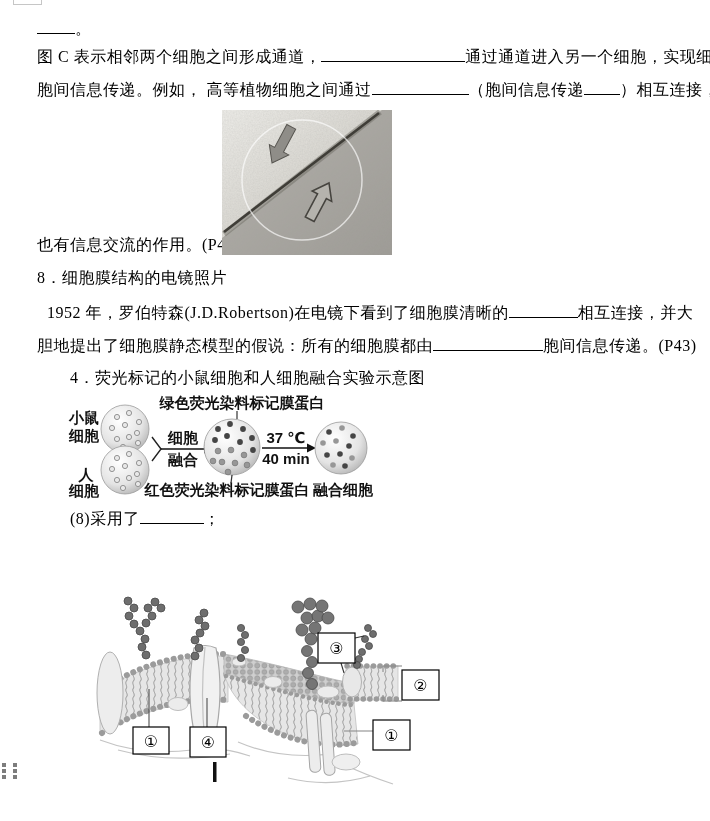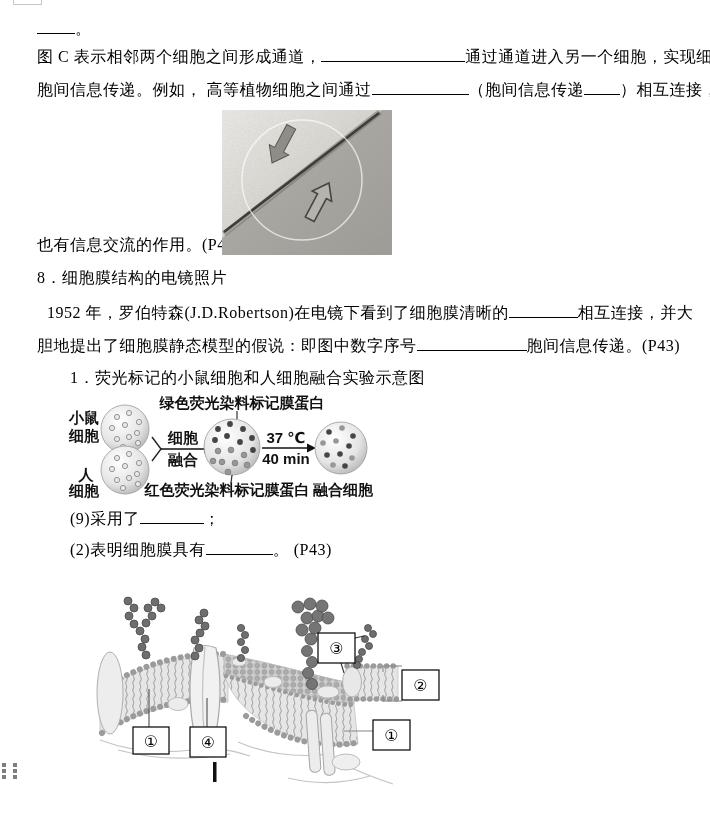--- a/index.html
+++ b/index.html
@@ -28,27 +28,26 @@
   <div class="line" style="left:37px;top:45px"><span>图 C 表示相邻两个细胞之间形成通道，</span><span class="blank" style="width:144px"></span><span>通过通道进入另一个细胞，实现细</span></div>
 
   <div class="line" style="left:37px;top:78px"><span>胞间信息传递。例如， 高等植物细胞之间通过</span><span class="blank" style="width:97px"></span><span>（胞间信息传递</span><span class="blank" style="width:36px"></span><span>）相互连接，</span></div>
 
   <div class="line" style="left:37px;top:234px"><span>也有信息交流的作用。(P41)</span></div>
 
   <div class="line" style="left:37px;top:267px"><span>8．细胞膜结构的电镜照片</span></div>
 
   <div class="line" style="left:47px;top:301px"><span>1952 年，罗伯特森(J.D.Robertson)在电镜下看到了细胞膜清晰的</span><span class="blank" style="width:69px"></span><span>相互连接，并大</span></div>
 
-  <div class="line" style="left:37px;top:334px"><span>胆地提出了细胞膜静态模型的假说：即图中数字序号</span><span class="blank" style="width:110px"></span><span>胞间信息传递。(P43)</span></div>
-
-  <div class="line" style="left:70px;top:367px"><span>1．荧光标记的小鼠细胞和人细胞融合实验示意图</span></div>
-
-  <div class="line" style="left:70px;top:507px"><span>(9)采用了</span><span class="blank" style="width:64px"></span><span>；</span></div>
-
-  <div class="line" style="left:70px;top:538px"><span>(2)表明细胞膜具有</span><span class="blank" style="width:67px"></span><span>。 (P43)</span></div>
+  <div class="line" style="left:37px;top:334px"><span>胆地提出了细胞膜静态模型的假说：所有的细胞膜都由</span><span class="blank" style="width:110px"></span><span>胞间信息传递。(P43)</span></div>
+
+  <div class="line" style="left:70px;top:367px"><span>4．荧光标记的小鼠细胞和人细胞融合实验示意图</span></div>
+
+  <div class="line" style="left:70px;top:507px"><span>(8)采用了</span><span class="blank" style="width:64px"></span><span>；</span></div>
+
 
 
   <svg style="left:222px;top:110px" width="170" height="145" viewBox="0 0 170 145">
     <defs>
       <linearGradient id="bgG" x1="0" y1="0" x2="1" y2="1">
         <stop offset="0" stop-color="#f0efeb"></stop>
         <stop offset="0.45" stop-color="#dcdad4"></stop>
         <stop offset="1" stop-color="#aaa8a2"></stop>
       </linearGradient>
       <filter id="grain" x="0" y="0" width="100%" height="100%">

